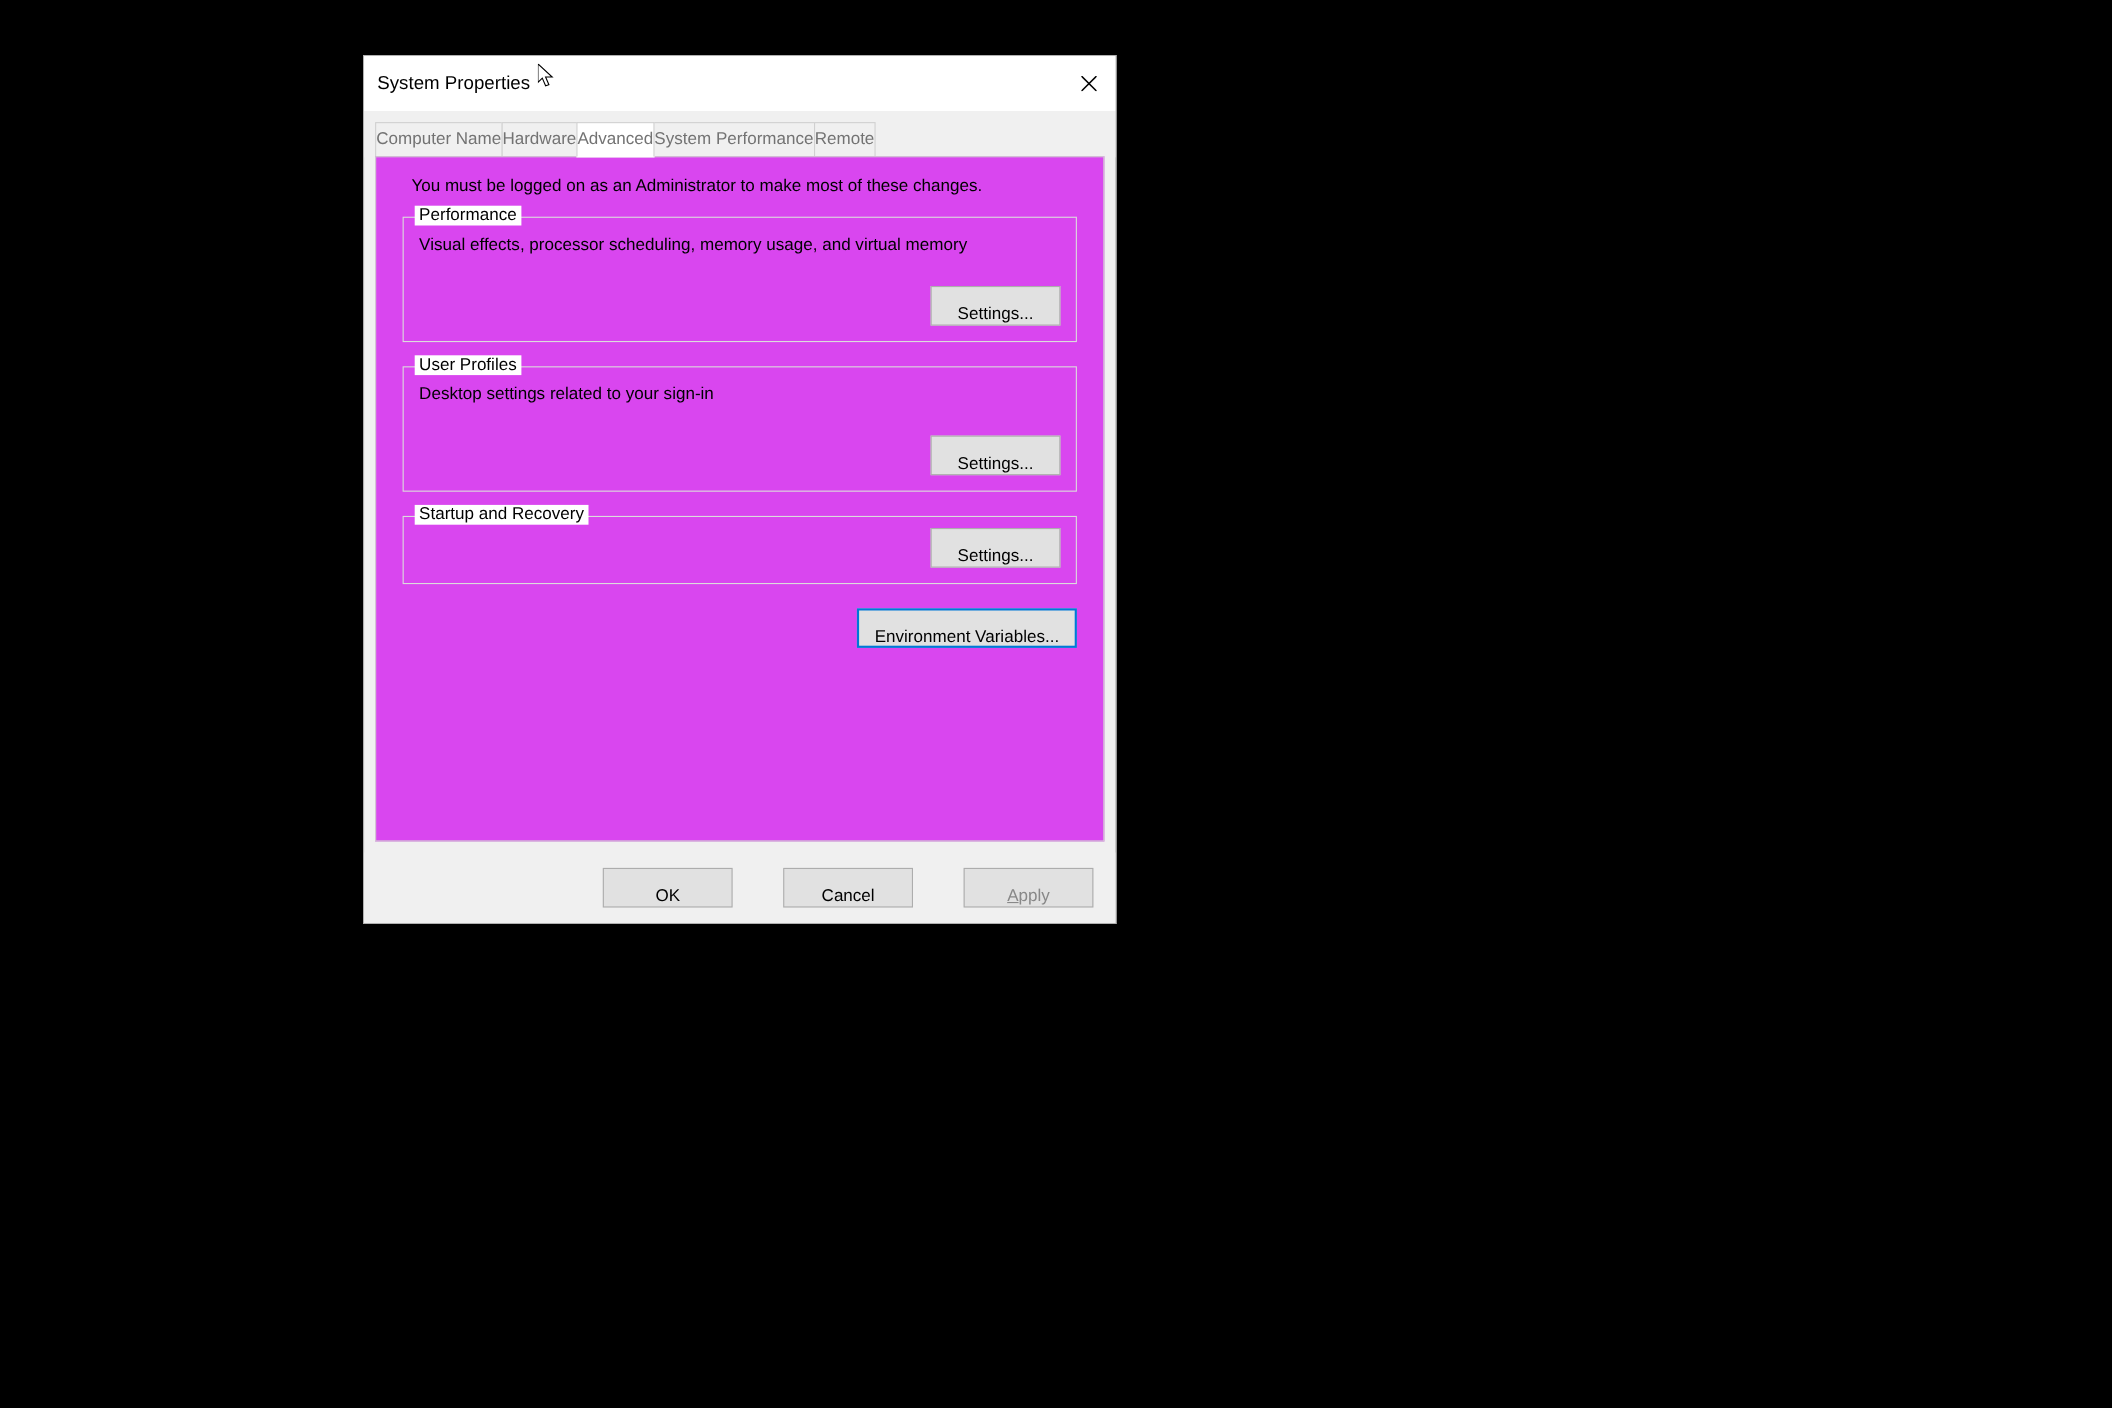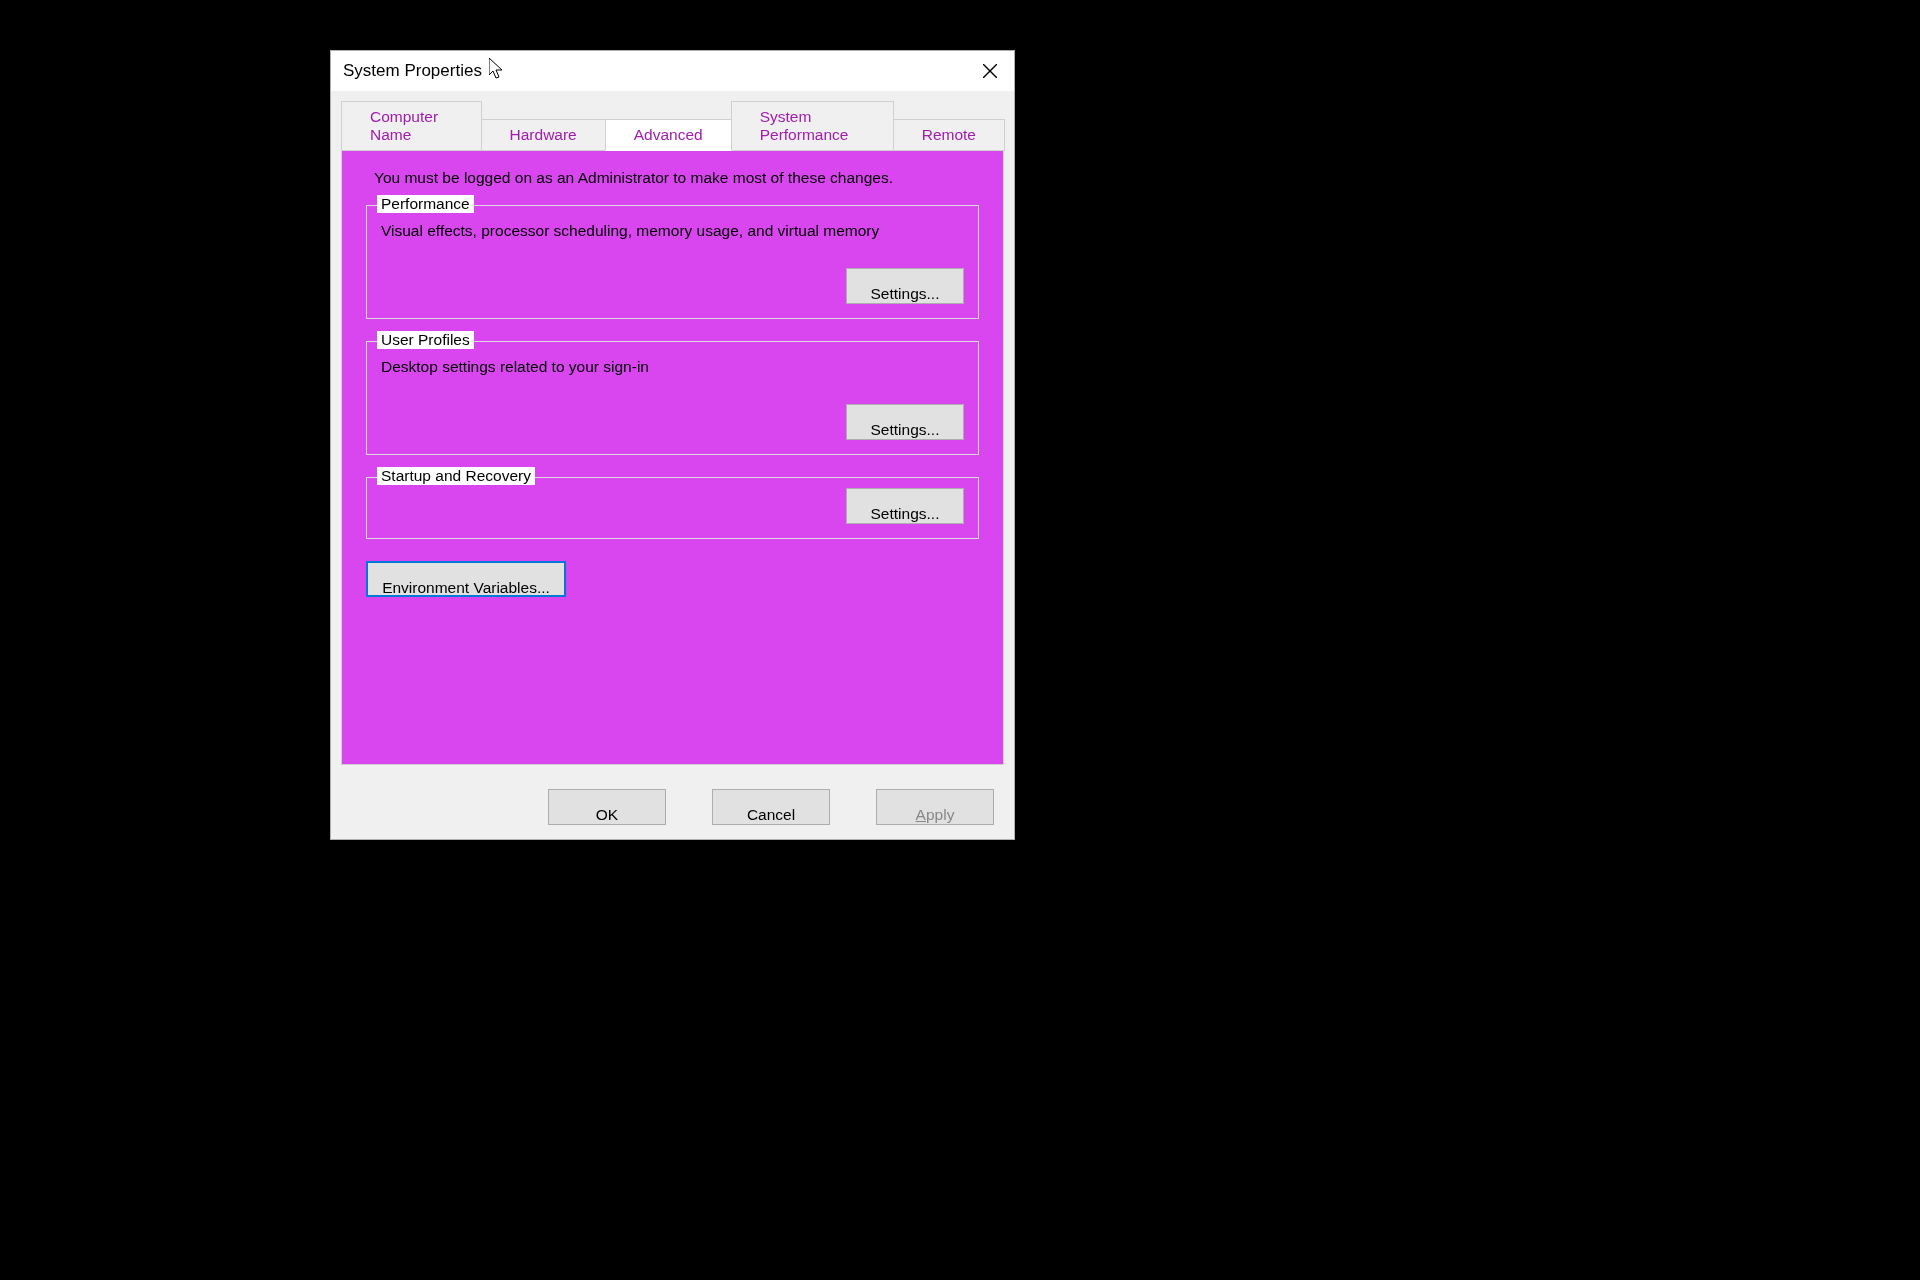--- a/index.html
+++ b/index.html
@@ -19,21 +19,21 @@
       left: 330px;
       top: 50px;
       width: 685px;
       height: 790px;
       background: #f0f0f0;
       border: 1px solid #b0b0b0;
       display: flex;
       flex-direction: column;
     }
     .titlebar {
-      height: 40px;
+      height: 50px;
       display: flex;
       align-items: center;
       justify-content: space-between;
       padding: 0 0 0 12px;
       background: #fff;
     }
     .titlebar-title {
       font-size: 17px;
       color: #000;
     }
@@ -52,23 +52,23 @@
       height: 14px;
     }
     .tabstrip {
       display: flex;
       align-items: flex-end;
       padding: 10px 10px 0 10px;
       background: #f0f0f0;
       border-bottom: none;
     }
     .tab {
-      padding: 6px 28px;
-      font-size: 15.5px;
-      color: #a21caf;
+      padding: 6px 0;
+      font-size: 15.5px;
+      color: #737373;
       background: #f0f0f0;
       border: 1px solid #d0d0d0;
       border-bottom: 1px solid #d0d0d0;
       margin-right: -1px;
       cursor: pointer;
       position: relative;
     }
     .tab.active {
       background: #fff;
       border: 1px solid #d0d0d0;
@@ -130,21 +130,21 @@
     .win-button.highlighted {
       border: 2px solid #0078d7;
       background: #e1e1e1;
     }
     .win-button.disabled {
       color: #888;
       cursor: default;
     }
     .env-row {
       display: flex;
-      justify-content: flex-start;
+      justify-content: flex-end;
       margin-top: 8px;
     }
     .bottom-buttons {
       display: flex;
       justify-content: flex-end;
       gap: 10px;
       padding: 14px 20px 14px 14px;
       background: #f0f0f0;
     }
     .bottom-buttons .win-button {

